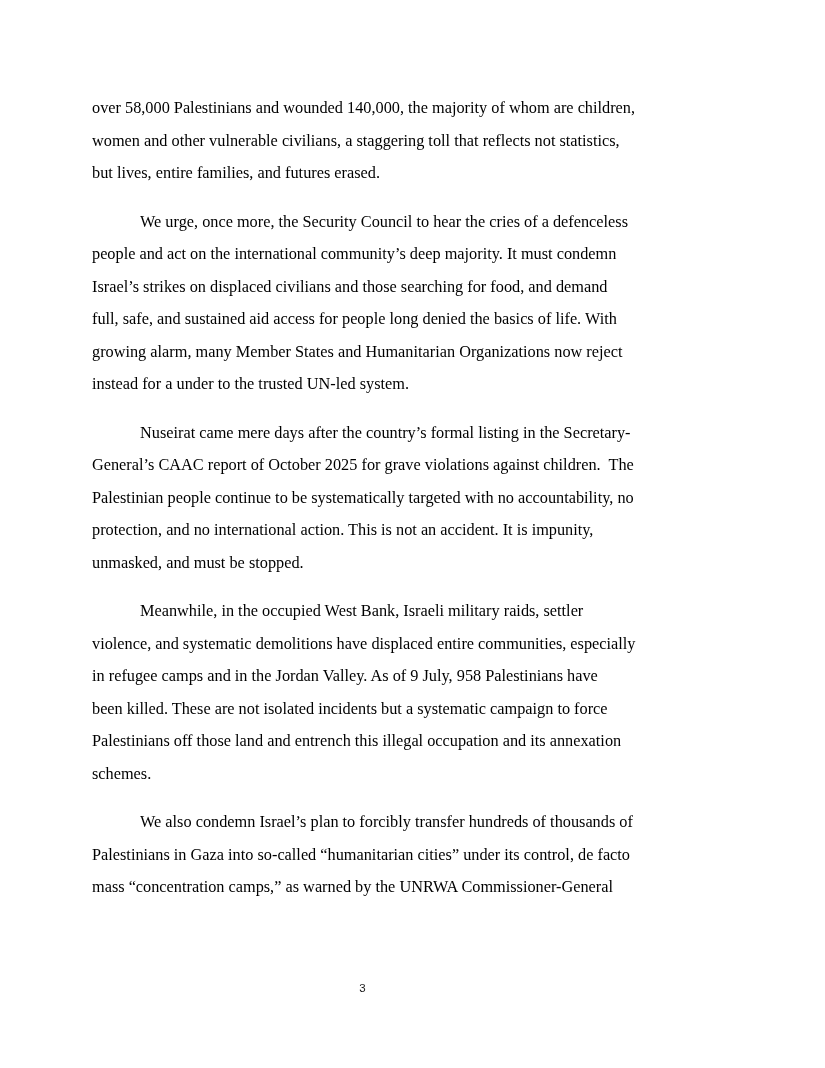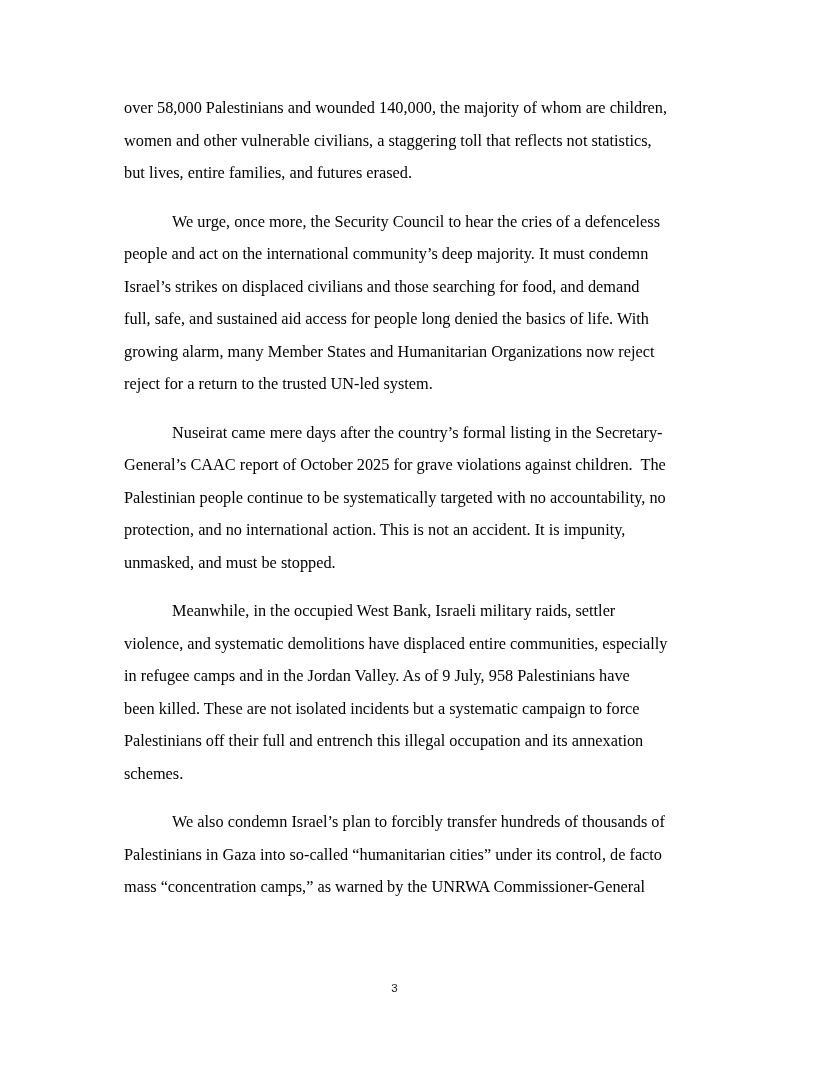--- a/index.html
+++ b/index.html
@@ -8,21 +8,20 @@
     background: #ffffff;
   }
   .page {
     position: relative;
     width: 725px;
     height: 1068px;
     background: #ffffff;
     color: #000000;
     font-family: "Liberation Serif", serif;
     overflow: hidden;
-    margin-left: 32px;
   }
   .doc-body {
     position: absolute;
     left: 92px;
     top: 92px;
     width: 645px;
   }
   .para {
     margin: 0 0 16px 0;
   }
@@ -54,35 +53,35 @@
         <div class="text-line">over 58,000 Palestinians and wounded 140,000, the majority of whom are children,</div>
         <div class="text-line">women and other vulnerable civilians, a staggering toll that reflects not statistics,</div>
         <div class="text-line">but lives, entire families, and futures erased.</div>
       </div>
       <div class="para indent">
         <div class="text-line">We urge, once more, the Security Council to hear the cries of a defenceless</div>
         <div class="text-line">people and act on the international community’s deep majority. It must condemn</div>
         <div class="text-line">Israel’s strikes on displaced civilians and those searching for food, and demand</div>
         <div class="text-line">full, safe, and sustained aid access for people long denied the basics of life. With</div>
         <div class="text-line">growing alarm, many Member States and Humanitarian Organizations now reject</div>
-        <div class="text-line">reject for a return to the trusted UN-led system.</div>
+        <div class="text-line">instead for a under to the trusted UN-led system.</div>
       </div>
       <div class="para indent">
         <div class="text-line">Nuseirat came mere days after the country’s formal listing in the Secretary-</div>
         <div class="text-line">General’s CAAC report of October 2025 for grave violations against children.  The</div>
         <div class="text-line">Palestinian people continue to be systematically targeted with no accountability, no</div>
         <div class="text-line">protection, and no international action. This is not an accident. It is impunity,</div>
         <div class="text-line">unmasked, and must be stopped.</div>
       </div>
       <div class="para indent">
         <div class="text-line">Meanwhile, in the occupied West Bank, Israeli military raids, settler</div>
         <div class="text-line">violence, and systematic demolitions have displaced entire communities, especially</div>
         <div class="text-line">in refugee camps and in the Jordan Valley. As of 9 July, 958 Palestinians have</div>
         <div class="text-line">been killed. These are not isolated incidents but a systematic campaign to force</div>
-        <div class="text-line">Palestinians off their full and entrench this illegal occupation and its annexation</div>
+        <div class="text-line">Palestinians off those land and entrench this illegal occupation and its annexation</div>
         <div class="text-line">schemes.</div>
       </div>
       <div class="para indent">
         <div class="text-line">We also condemn Israel’s plan to forcibly transfer hundreds of thousands of</div>
         <div class="text-line">Palestinians in Gaza into so-called “humanitarian cities” under its control, de facto</div>
         <div class="text-line">mass “concentration camps,” as warned by the UNRWA Commissioner-General</div>
       </div>
     </div>
   <div class="page-footer">3</div>
 </div>

